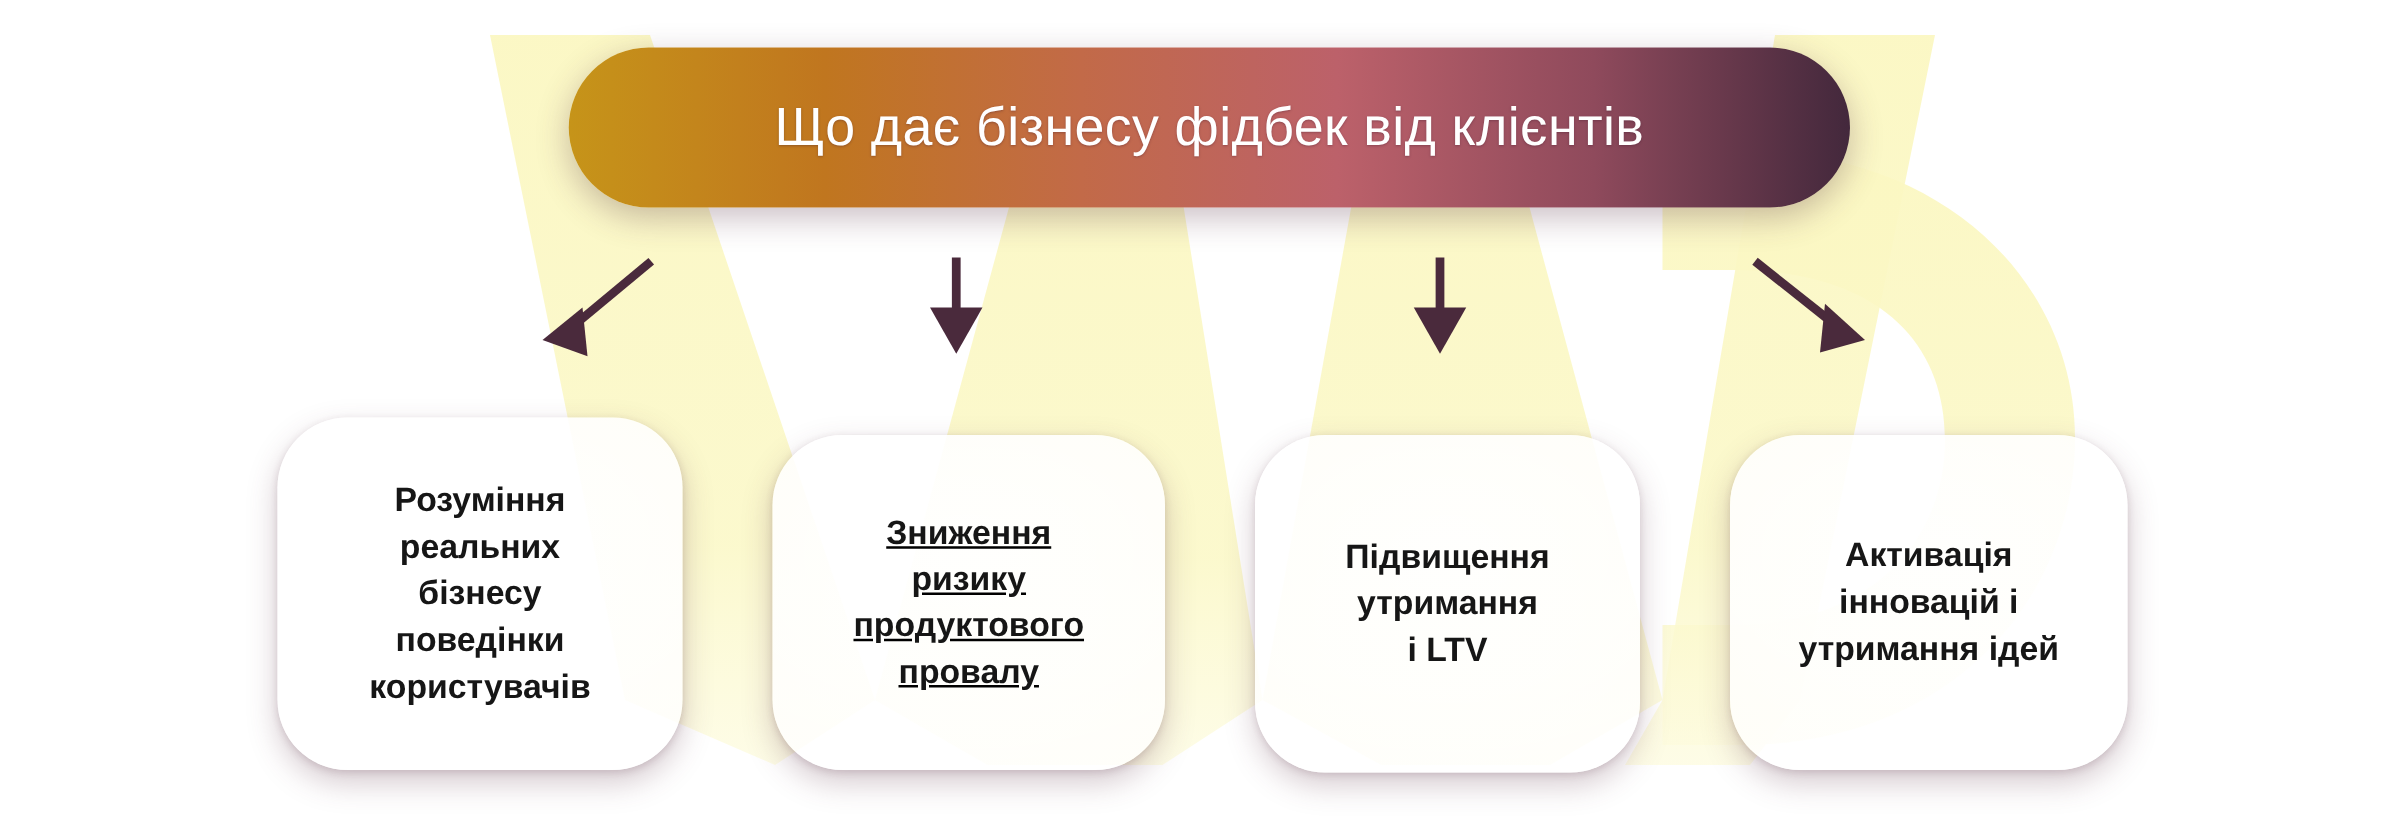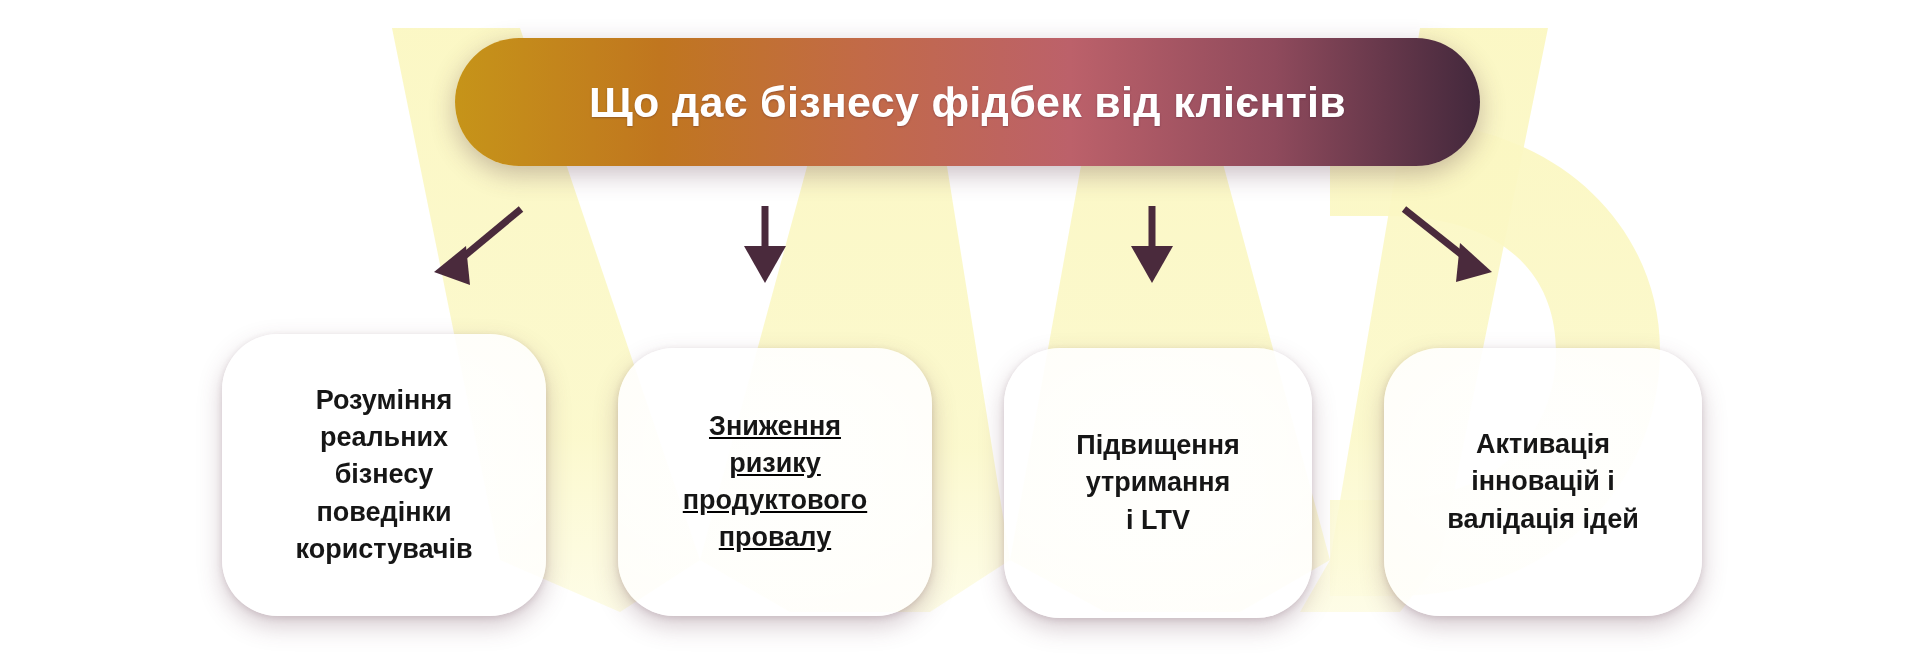--- a/index.html
+++ b/index.html
@@ -41,21 +41,21 @@
     border-radius: 64px;
     display: flex;
     align-items: center;
     justify-content: center;
     z-index: 3;
     box-shadow: 0 8px 26px rgba(80, 40, 60, 0.30);
   }
   #title-banner .banner-text {
     color: #ffffff;
     font-size: 43px;
-    font-weight: bold;
+    font-weight: normal;
     letter-spacing: 0.3px;
     text-align: center;
     white-space: nowrap;
     padding: 0 24px;
     text-shadow: 0 1px 2px rgba(60,25,45,0.35);
   }
 
   
   #arrows {
     position: absolute;
@@ -168,16 +168,16 @@
 
   <div class="card" id="card-3">
     <div class="card-text">Підвищення
 утримання
 і LTV</div>
   </div>
 
   <div class="card" id="card-4">
     <div class="card-text">Активація
 інновацій і
-валідація ідей</div>
+утримання ідей</div>
   </div>
 
 </div>
 
 </body></html>

